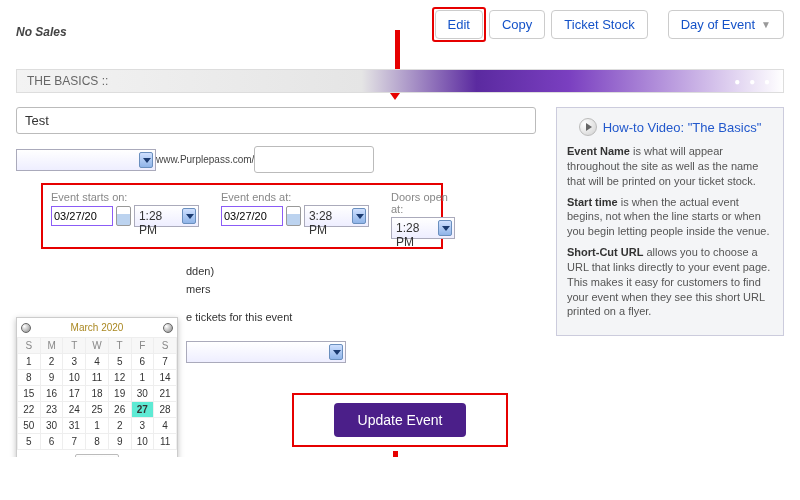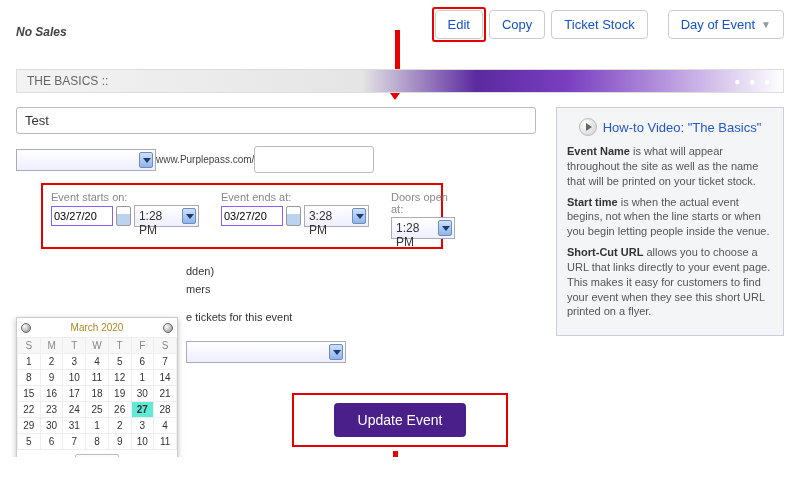--- a/index.html
+++ b/index.html
@@ -263,21 +263,21 @@
             <tr>
               <td>22</td>
               <td>23</td>
               <td>24</td>
               <td>25</td>
               <td>26</td>
               <td class="sel">27</td>
               <td>28</td>
             </tr>
             <tr>
-              <td>29</td>
+              <td>50</td>
               <td>30</td>
               <td>31</td>
               <td>1</td>
               <td>2</td>
               <td>3</td>
               <td>4</td>
             </tr>
             <tr>
               <td>5</td>
               <td>6</td>

